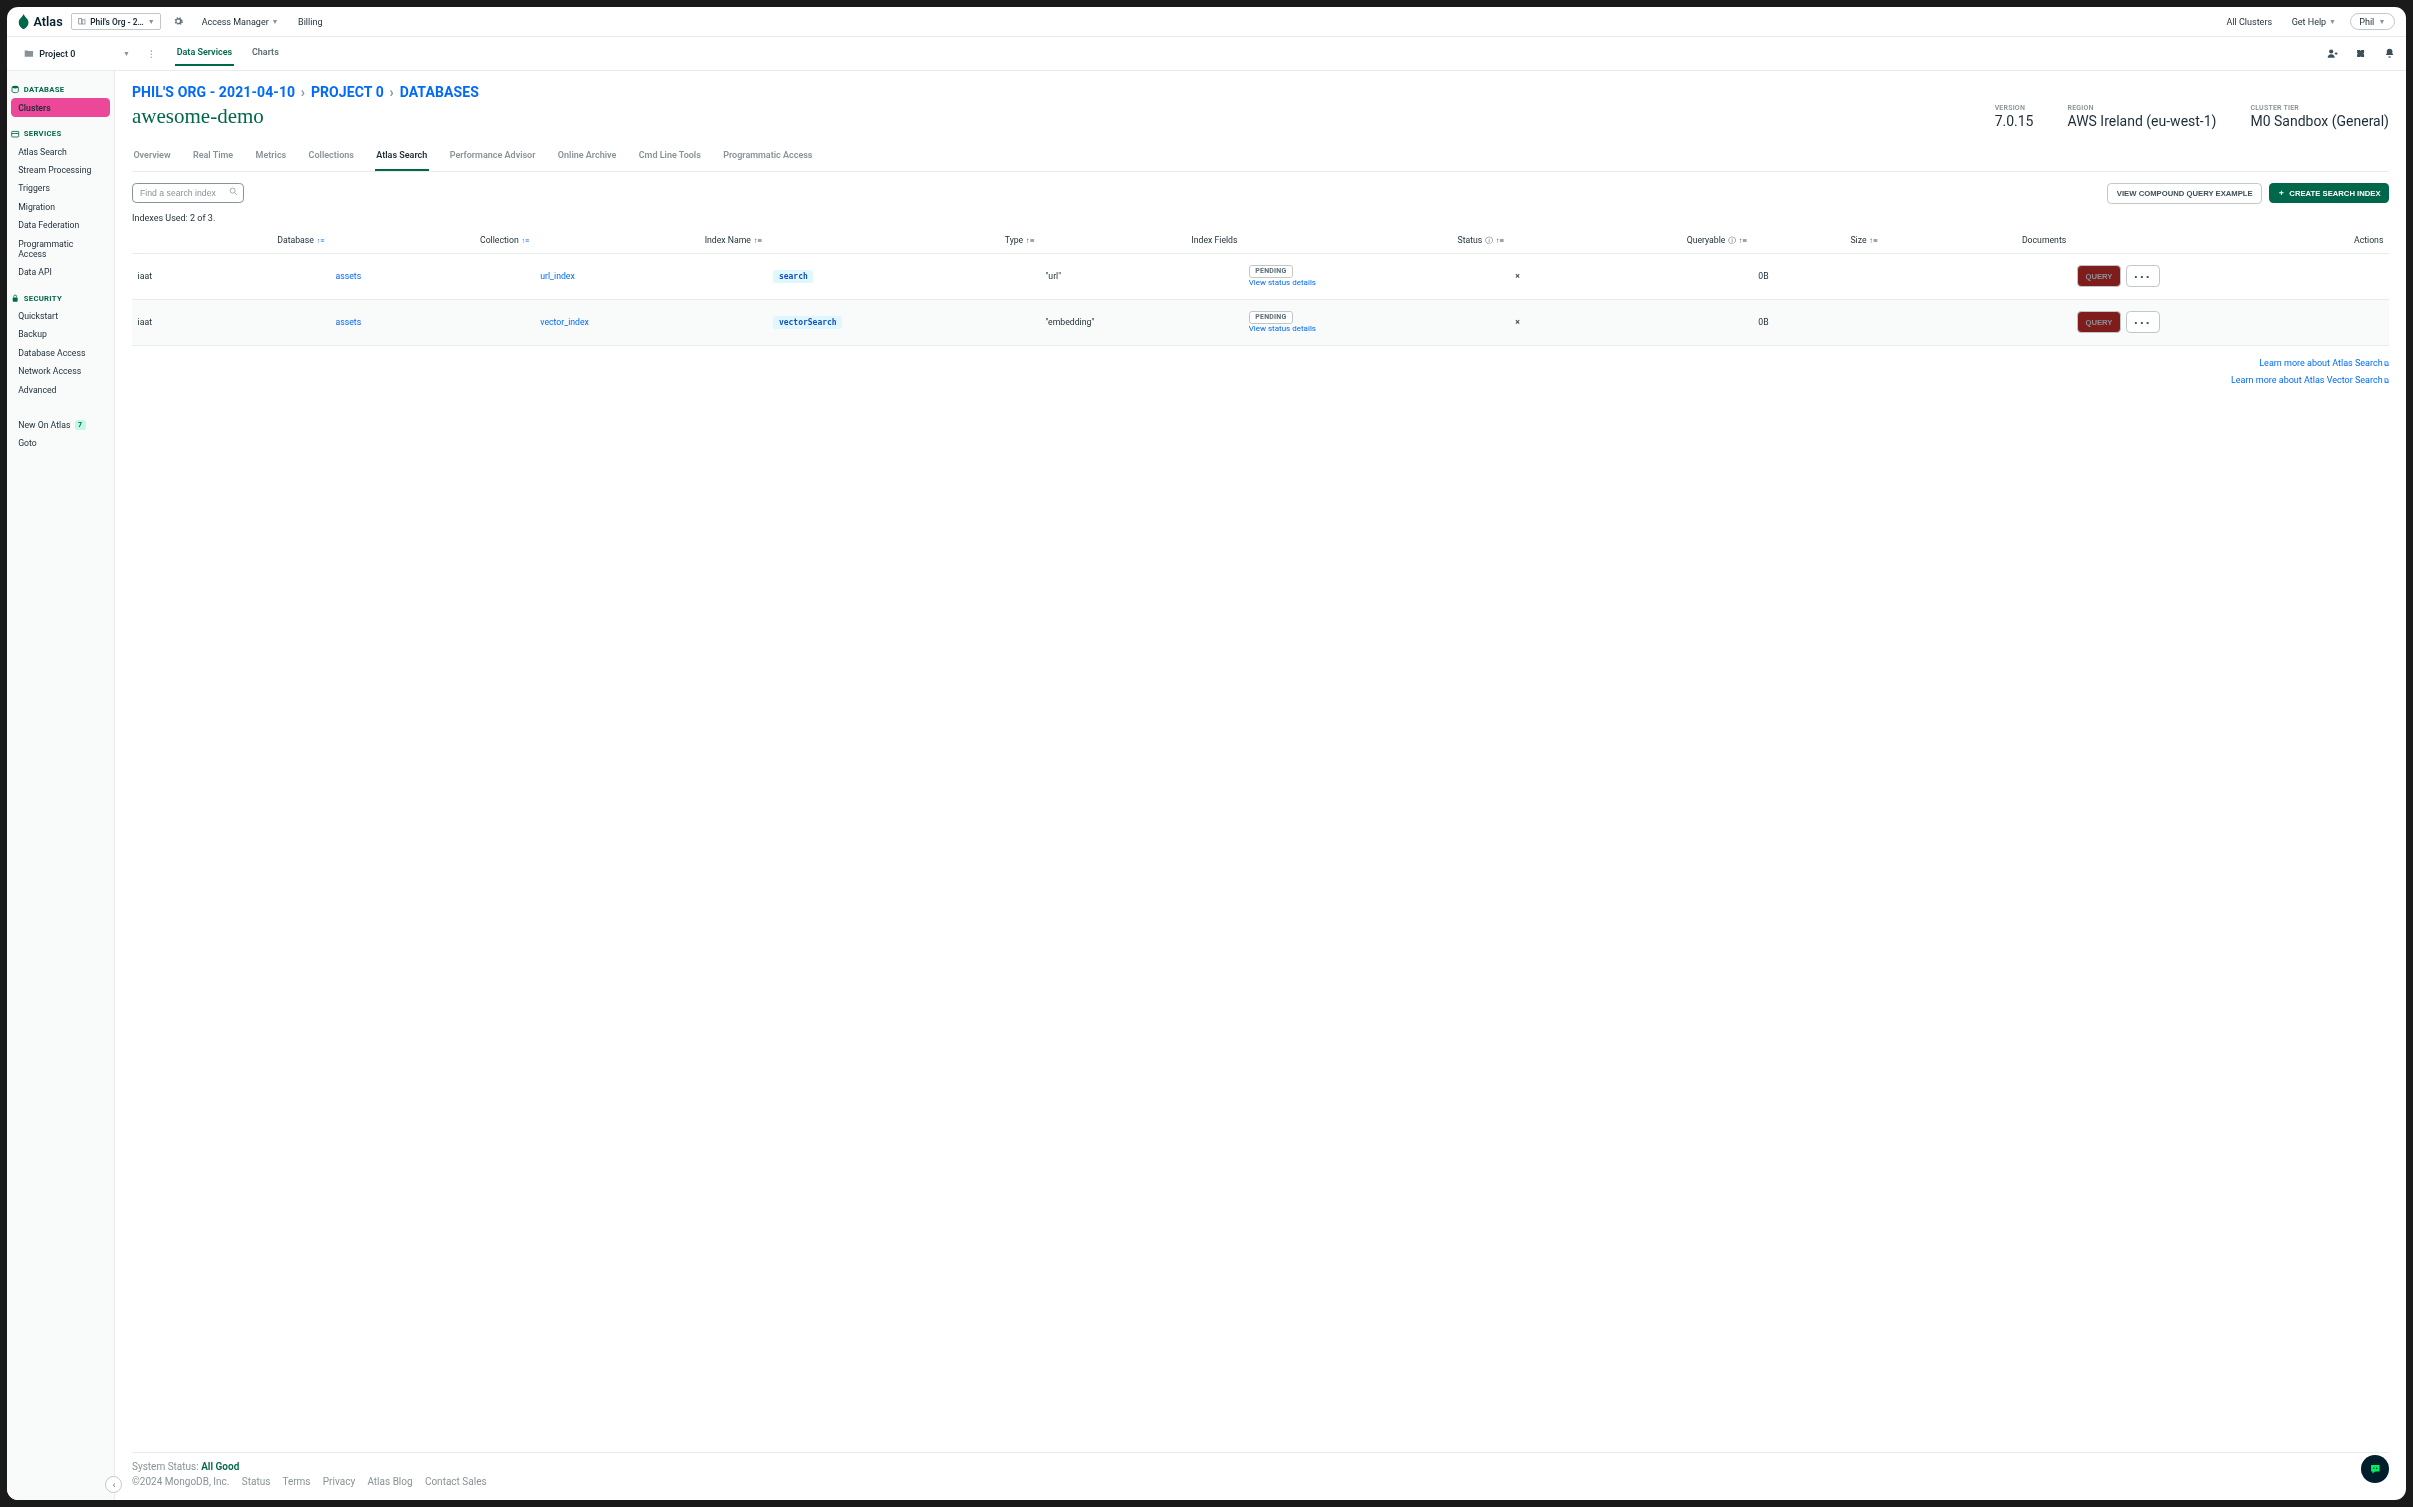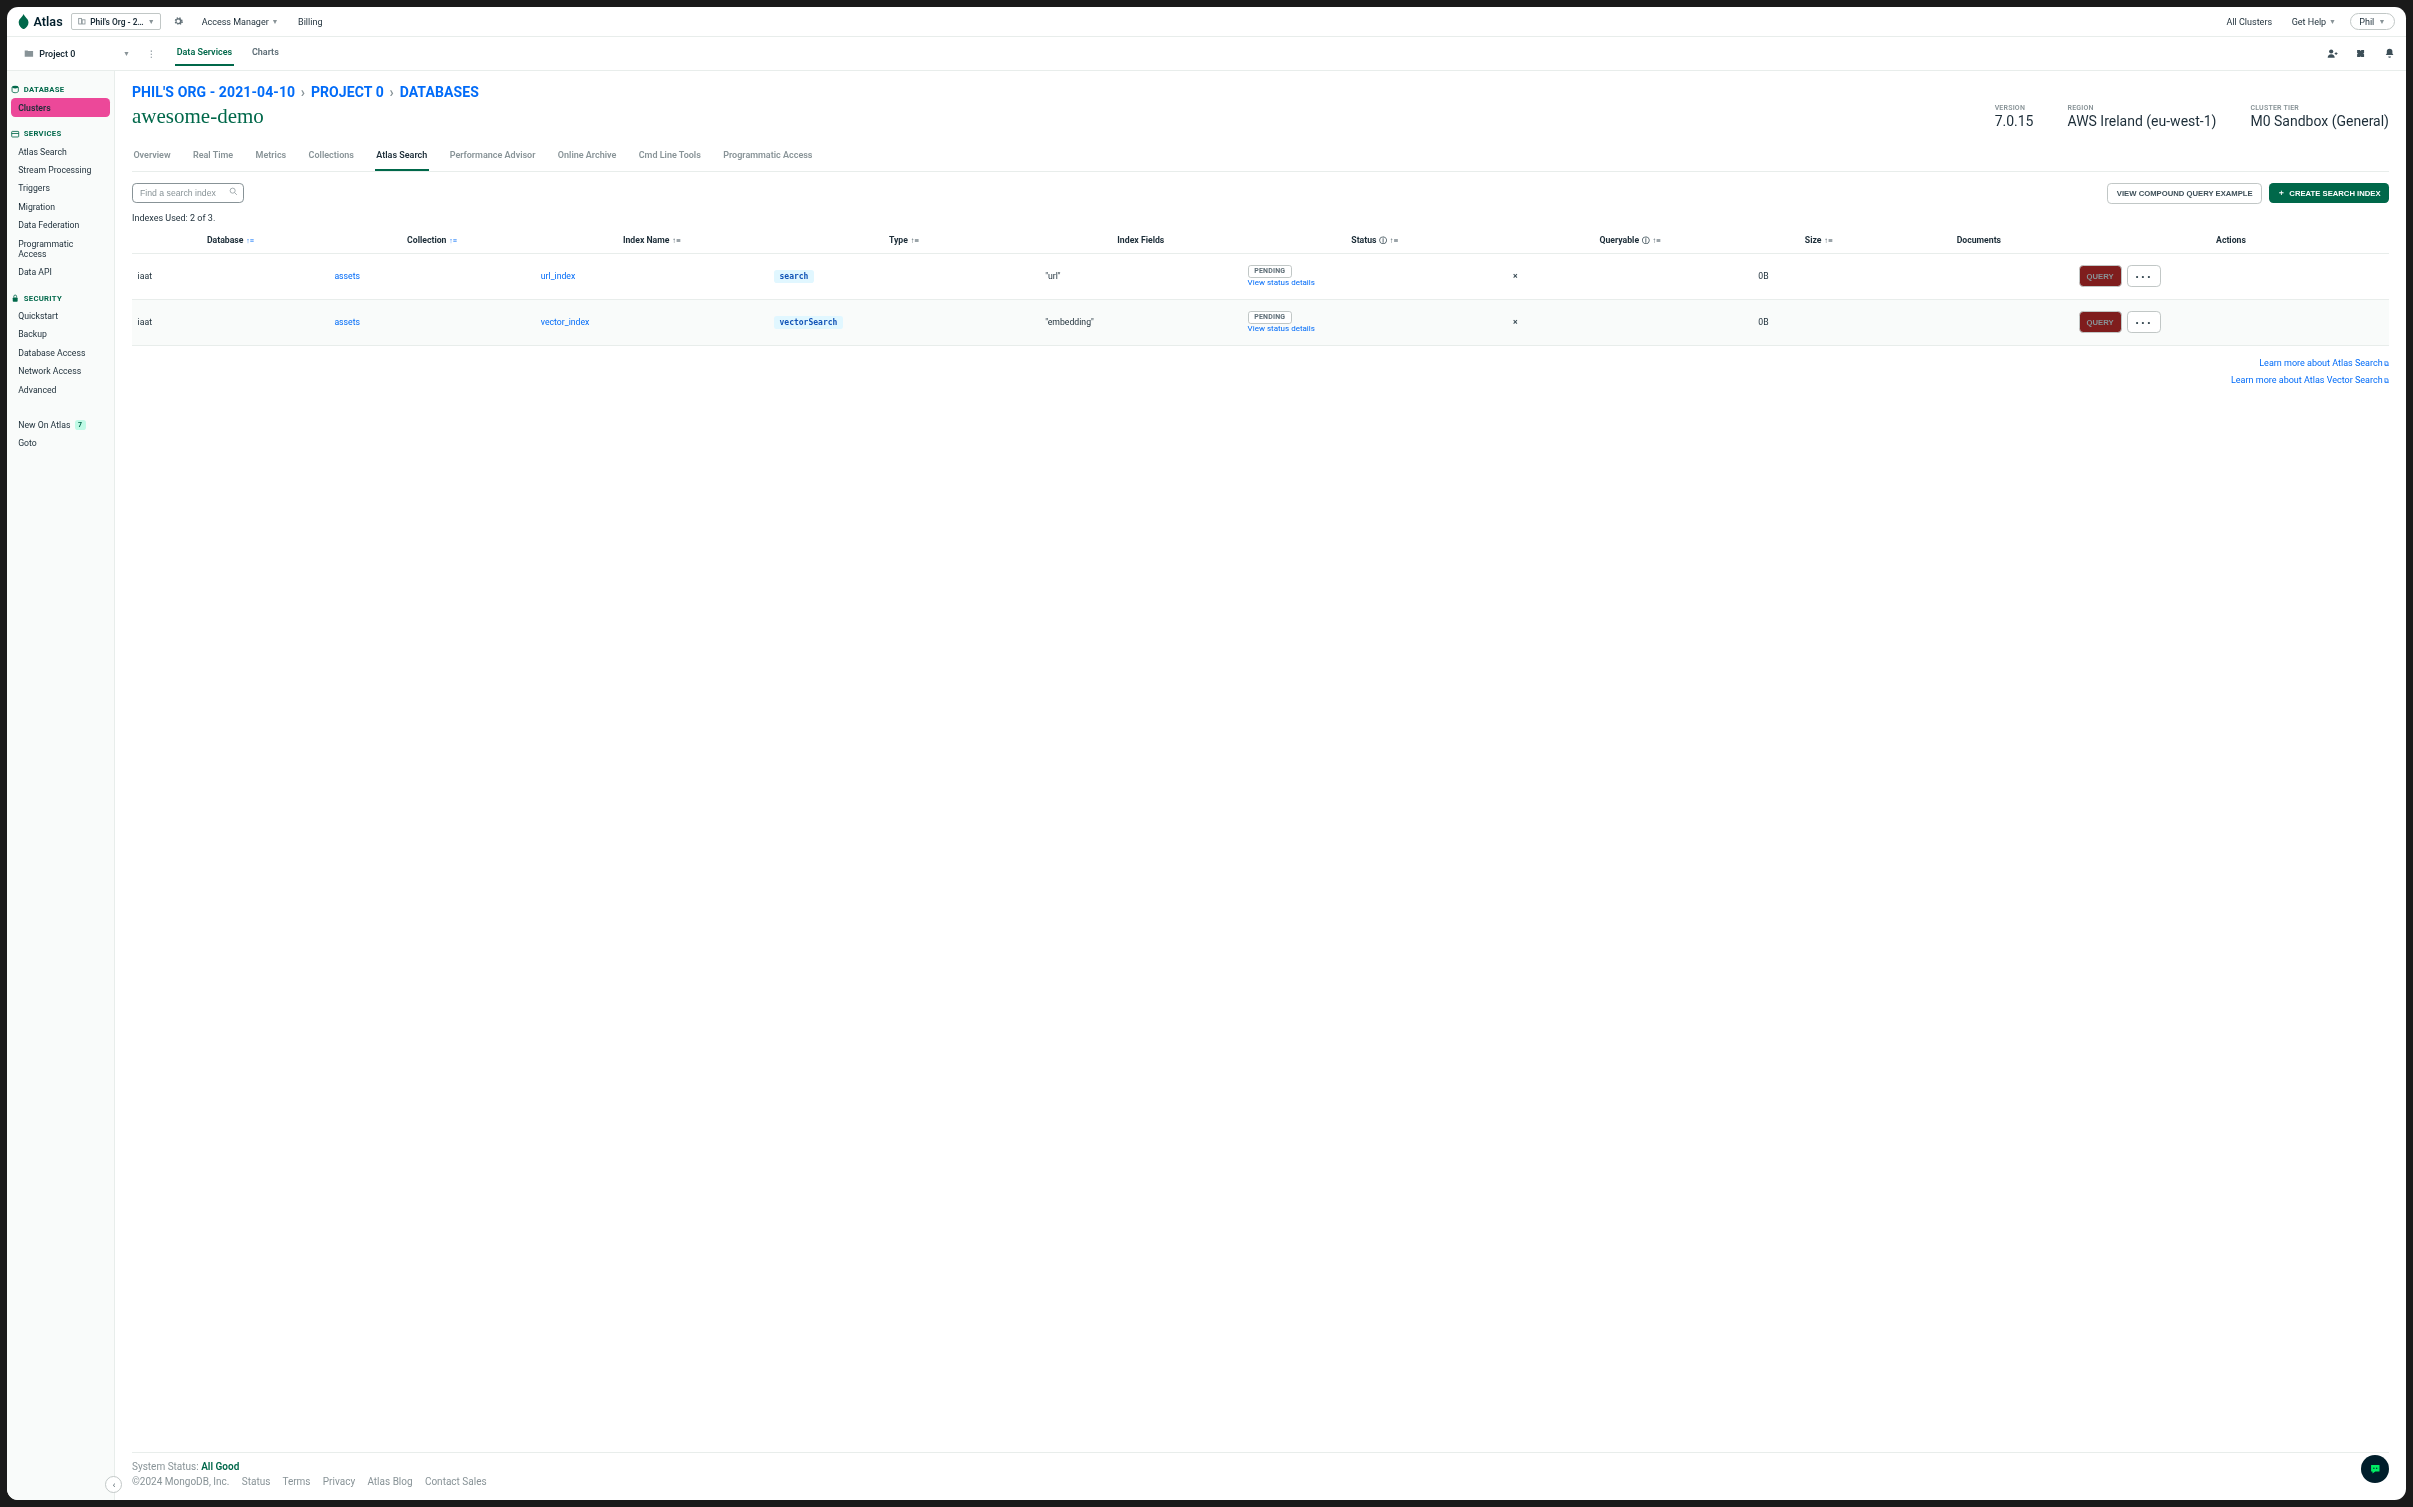--- a/index.html
+++ b/index.html
@@ -79,21 +79,21 @@
 .search-box { position:relative; width:112px; }
 .search-box input { width:100%; border:0.7px solid #889397; border-radius:4.2px; padding:4.2px 19.6px 4.2px 7px; font-size:8.7px; outline:none;}
 .search-box input::placeholder { color:#889397; }
 .search-box .sicon { position:absolute; right:5.6px; top:4.2px; color:#889397; }
 .btn { border-radius:4.2px; padding:4.9px 8.4px; font-size:7.7px; font-weight:700; cursor:pointer; border:none; display:flex; align-items:center; gap:4.2px;}
 .btn-outline { background:#fff; border:0.7px solid #C1C7C6; color:#3D4F58; }
 .btn-primary { background:#00684A; color:#fff; }
 
 .index-count { font-size:9px; color:#1C2D38; margin-bottom:4.2px;}
 table.idx { width:100%; border-collapse:collapse; font-size:8.7px;}
-table.idx thead th { text-align:center; padding:7px 5.6px; font-weight:700; border-bottom:0.7px solid #E8EDEB; color:#1C2D38;}
+table.idx thead th { text-align:right; padding:7px 5.6px; font-weight:400; border-bottom:0.7px solid #E8EDEB; color:#1C2D38;}
 table.idx thead th .sicon2 { color:#016BF8; margin-left:2.8px; font-size:7px;}
 table.idx thead th .hicon { color:#3D4F58; margin-left:2.8px; font-size:7.7px;}
 table.idx tbody td { padding:11.2px 5.6px; vertical-align:middle; }
 table.idx tbody tr { border-bottom:0.7px solid #E8EDEB; }
 table.idx tbody tr.alt { background:#F9FBFA; }
 .link { color:#016BF8; cursor:pointer; }
 .type-badge { background:#E1F7FF; color:#1254B7; border-radius:2.8px; padding:2.1px 5.6px; font-family:'Menlo','Monaco',monospace; font-size:8px; font-weight:600;}
 .status-badge { background:#fff; border:0.7px solid #C1C7C6; color:#5C6C75; font-size:7px; font-weight:700; padding:1.4px 5.6px; border-radius:2.8px; letter-spacing:0.2px;}
 .status-detail { color:#016BF8; font-size:8px; margin-top:2.8px; cursor:pointer; }
 .x-icon { color:#3D4F58; font-weight:700; }

